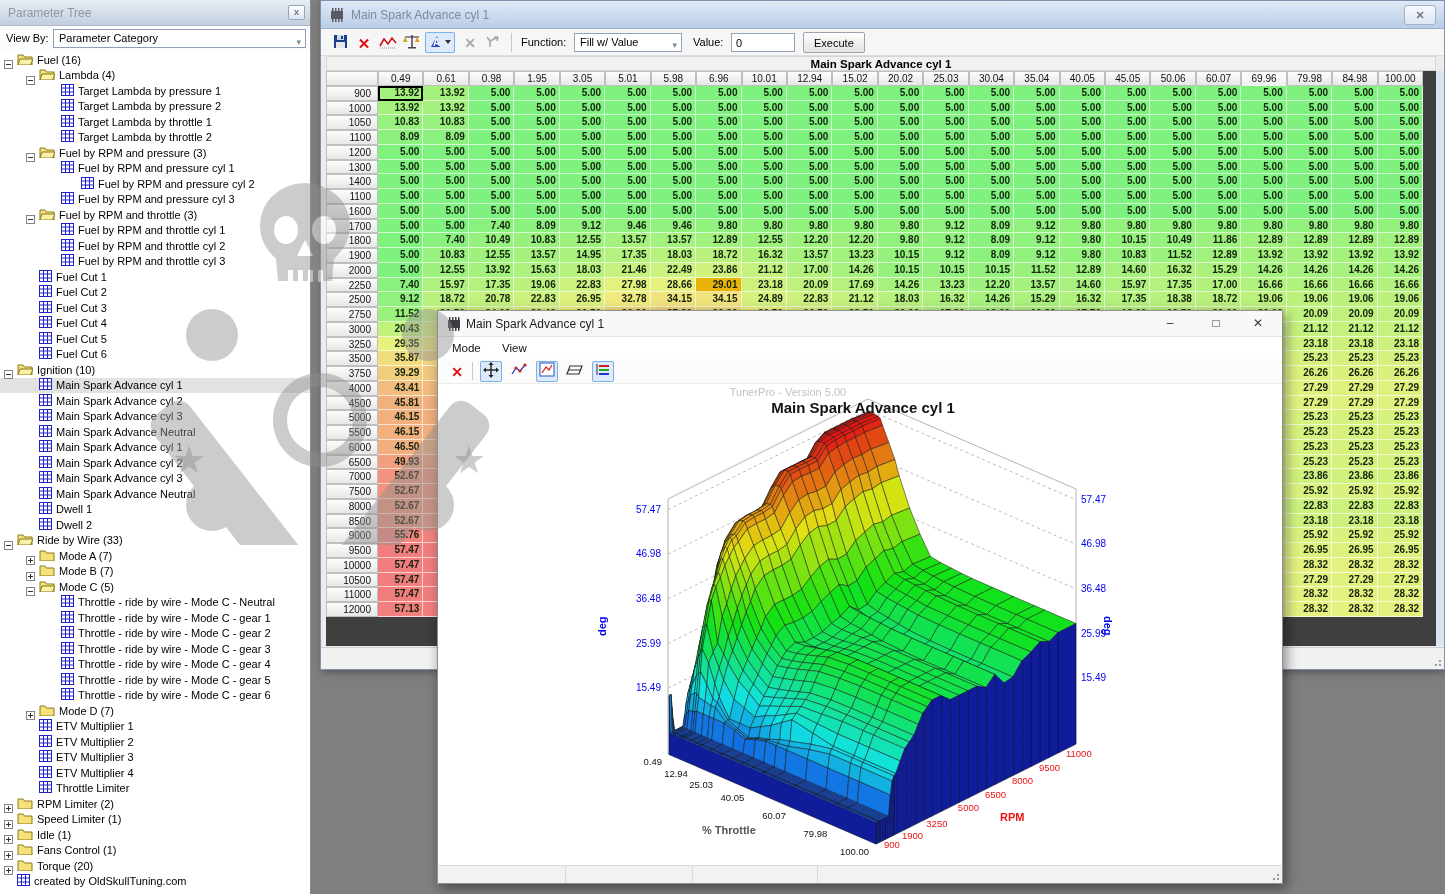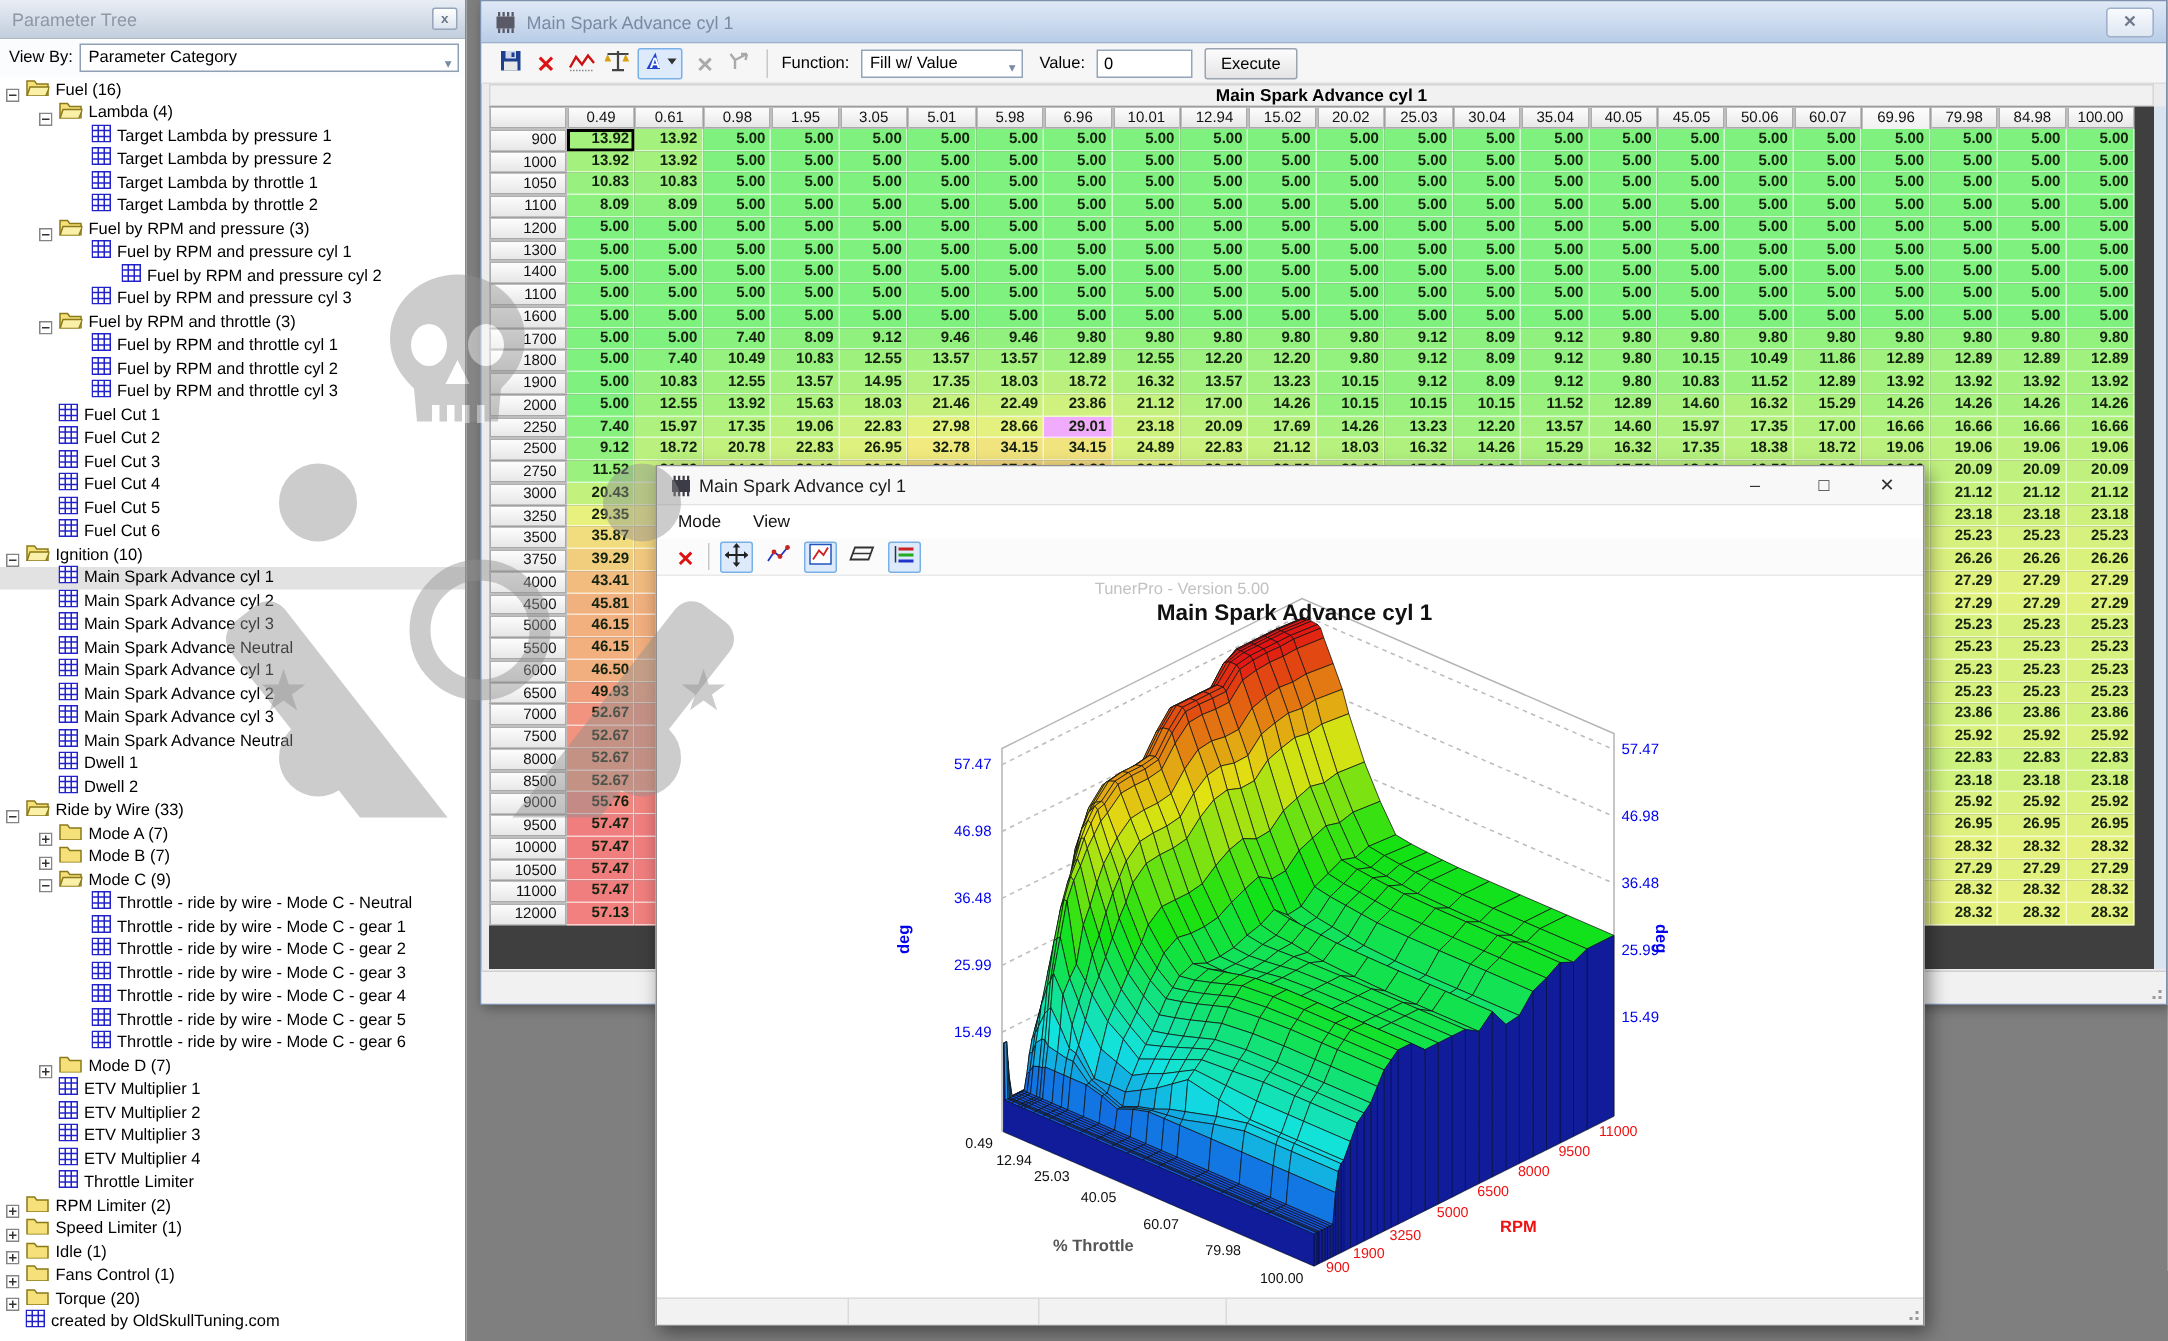--- a/index.html
+++ b/index.html
@@ -494,21 +494,21 @@
       </div>
       <div class="tree-row" style="padding-left: 26px;">
         <span class="expander"><svg width="9" height="9">
             <rect x="0.5" y="0.5" width="8" height="8" fill="#fff" stroke="#848484"></rect>
             <line x1="2" y1="4.5" x2="7" y2="4.5" stroke="#333"></line>
           </svg></span>
         <span><svg width="16" height="12">
             <path d="M1 2 h5 l1.5 2 H15 v8 H1z" fill="#f5e07a" stroke="#8a7a1a" stroke-width="1"></path>
             <path d="M3 6 h13 l-2.5 6 H1z" fill="#fbf0a8" stroke="#8a7a1a" stroke-width="1"></path>
           </svg></span>
-        <span class="lbl">Mode C (9)</span>
+        <span class="lbl">Mode C (5)</span>
       </div>
       <div class="tree-row" style="padding-left: 48px;">
         <span class="expander"></span>
         <span><svg width="13" height="12">
             <rect x="0.5" y="0.5" width="12" height="11" fill="#ffffff" stroke="#2222cc"></rect>
             <line x1="4.5" y1="0.5" x2="4.5" y2="11.5" stroke="#2222cc"></line>
             <line x1="8.5" y1="0.5" x2="8.5" y2="11.5" stroke="#2222cc"></line>
             <line x1="0.5" y1="4" x2="12.5" y2="4" stroke="#2222cc"></line>
             <line x1="0.5" y1="8" x2="12.5" y2="8" stroke="#2222cc"></line>
           </svg></span>
@@ -1123,21 +1123,21 @@
         <div class="vcell" style="background: rgb(167, 241, 126);">14.26</div>
         <div class="vcell" style="background: rgb(167, 241, 126);">14.26</div>
         <div class="rcell">2250</div>
         <div class="vcell" style="background: rgb(137, 241, 126);">7.40</div>
         <div class="vcell" style="background: rgb(174, 241, 126);">15.97</div>
         <div class="vcell" style="background: rgb(180, 241, 126);">17.35</div>
         <div class="vcell" style="background: rgb(188, 241, 126);">19.06</div>
         <div class="vcell" style="background: rgb(204, 241, 126);">22.83</div>
         <div class="vcell" style="background: rgb(227, 241, 126);">27.98</div>
         <div class="vcell" style="background: rgb(229, 241, 126);">28.66</div>
-        <div class="vcell" style="background: #f0abfc;">29.01</div>
+        <div class="vcell" style="background: #eab308;">29.01</div>
         <div class="vcell" style="background: rgb(206, 241, 126);">23.18</div>
         <div class="vcell" style="background: rgb(192, 241, 126);">20.09</div>
         <div class="vcell" style="background: rgb(182, 241, 126);">17.69</div>
         <div class="vcell" style="background: rgb(167, 241, 126);">14.26</div>
         <div class="vcell" style="background: rgb(162, 241, 126);">13.23</div>
         <div class="vcell" style="background: rgb(158, 241, 126);">12.20</div>
         <div class="vcell" style="background: rgb(164, 241, 126);">13.57</div>
         <div class="vcell" style="background: rgb(168, 241, 126);">14.60</div>
         <div class="vcell" style="background: rgb(174, 241, 126);">15.97</div>
         <div class="vcell" style="background: rgb(180, 241, 126);">17.35</div>

